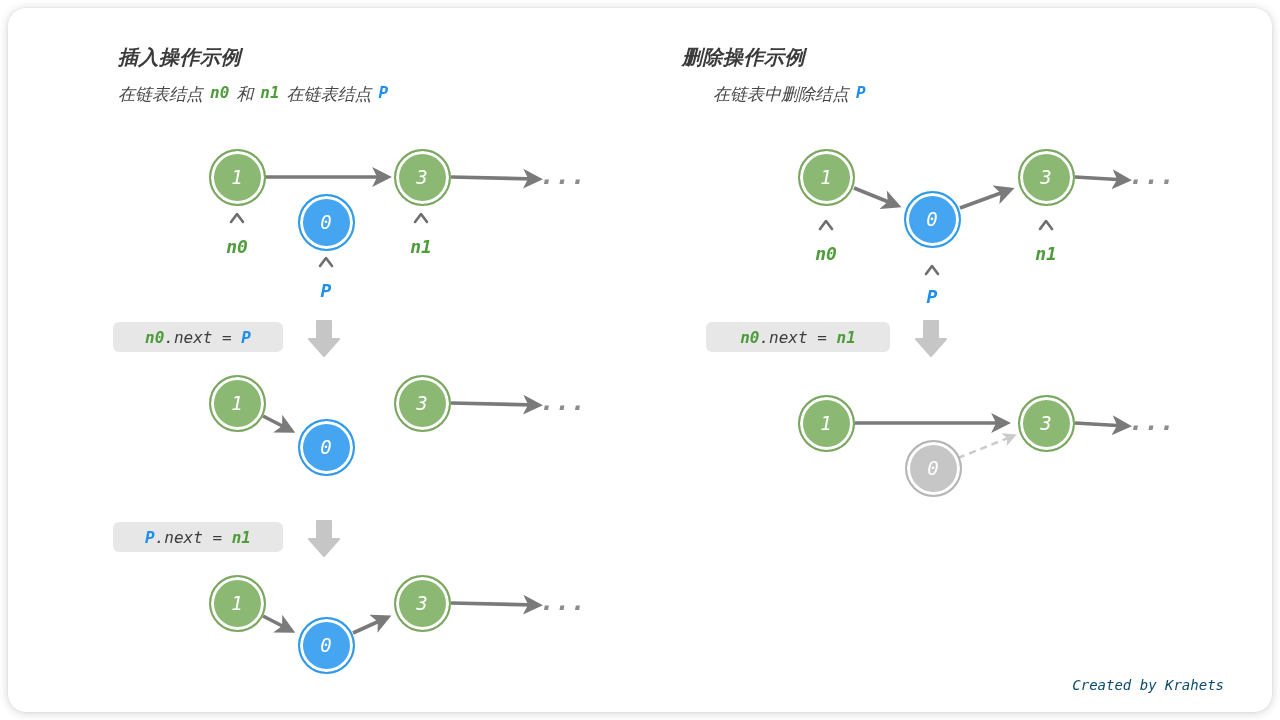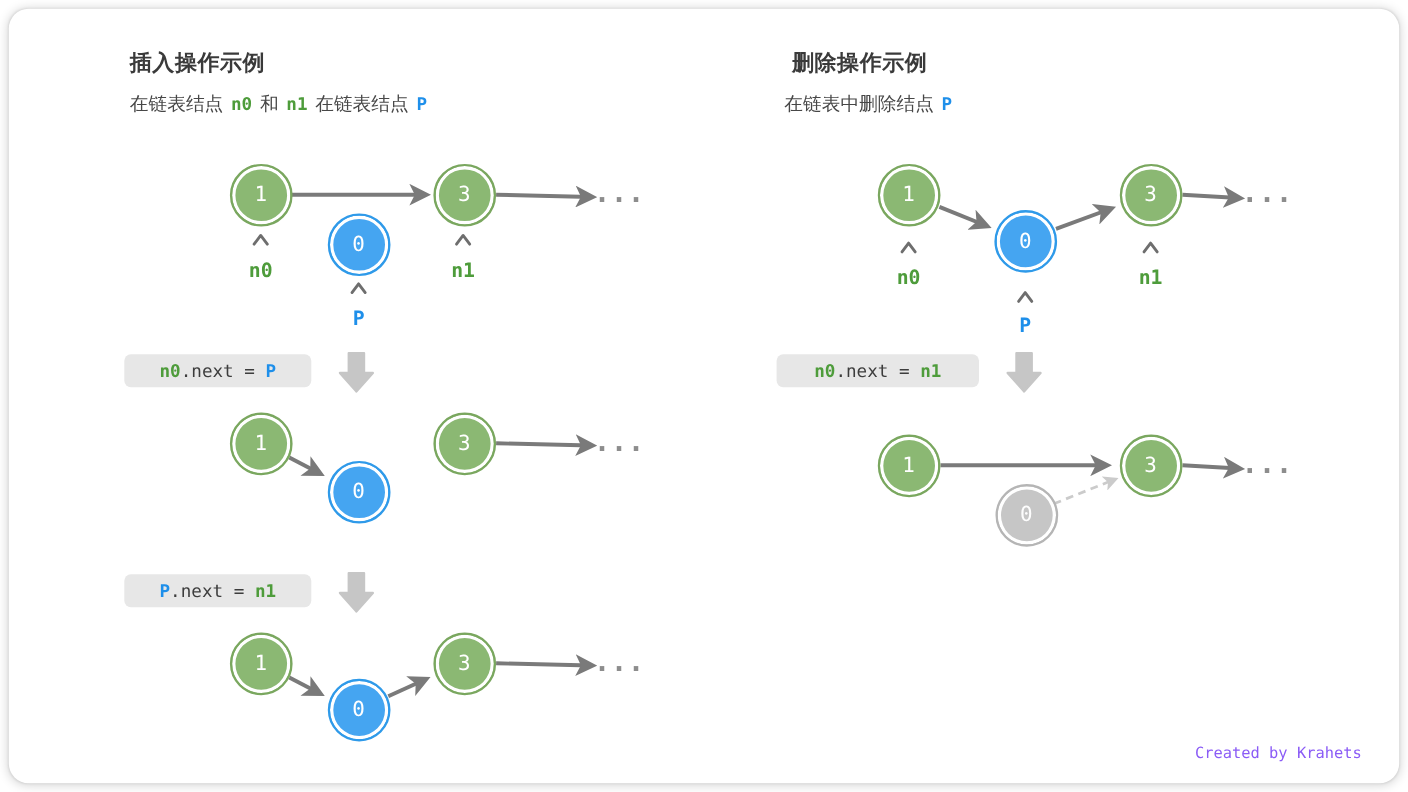--- a/index.html
+++ b/index.html
@@ -1,21 +1,21 @@
 <!DOCTYPE html>
 <html><head>
 <meta charset="utf-8">
 <style>
   html,body{margin:0;padding:0;background:#ffffff;font-family:"Liberation Sans",sans-serif;}
-  .stage{position:relative;width:1280px;height:720px;overflow:hidden;}
+  .stage{position:relative;width:1280px;height:720px;overflow:hidden;font-style:italic;}
   .card{position:absolute;left:8px;top:8px;right:8px;bottom:8px;background:#fff;border-radius:18px;
         box-shadow:0 1px 10px rgba(0,0,0,0.18),0 0 2px rgba(0,0,0,0.08);}
   .layer{position:absolute;left:0;top:0;width:1280px;height:720px;pointer-events:none;}
   .title{position:absolute;font-size:20px;font-weight:700;color:#3a3a3a;letter-spacing:0.5px;}
-  .subtitle{position:absolute;font-size:17px;color:#474747;display:flex;align-items:center;white-space:pre;}
+  .subtitle{position:absolute;font-size:17px;color:#474747;display:flex;align-items:flex-start;white-space:pre;}
   .subtitle .tok{font-family:"DejaVu Sans Mono",monospace;font-weight:bold;font-size:16px;margin:0 7px;}
   .green-t{color:#4e9c3b;}
   .blue-t{color:#1e8fea;}
   .node{position:absolute;width:57px;height:57px;border-radius:50%;box-sizing:border-box;
         display:flex;align-items:center;justify-content:center;color:#fff;
         font-family:"DejaVu Sans Mono",monospace;font-size:19px;font-weight:500;
         box-shadow:inset 0 0 0 3px #fff;}
   .node.green{background:#8bb873;border:2.5px solid #7aa75f;}
   .node.blue{background:#45a5f1;border:2.5px solid #2f9ae9;}
   .node.gray{background:#c6c6c6;border:2.5px solid #b5b5b5;}
@@ -23,22 +23,22 @@
   .ptr-label{position:absolute;transform:translate(-50%,-50%);
              font-family:"DejaVu Sans Mono",monospace;font-weight:bold;font-size:18px;}
   .ellipsis{position:absolute;transform:translate(-50%,-66%);
             font-family:"DejaVu Sans Mono",monospace;font-weight:bold;font-size:25px;
             color:#8d8d8d;letter-spacing:0.5px;}
   .badge{position:absolute;height:30px;border-radius:6px;background:#e7e7e7;
          display:flex;align-items:center;justify-content:center;white-space:pre;
          font-family:"DejaVu Sans Mono",monospace;font-size:16px;color:#3d3d3d;}
   .badge .tok-g{color:#4e9c3b;font-weight:bold;}
   .badge .tok-b{color:#1e8fea;font-weight:bold;}
-  .footer{position:absolute;right:42px;top:677px;
-          font-family:"DejaVu Sans Mono",monospace;font-size:14px;color:#8b5cf6;}
+  .footer{position:absolute;right:56px;top:677px;
+          font-family:"DejaVu Sans Mono",monospace;font-size:14px;color:#0c4a6e;}
 </style>
 </head>
 <body>
 
 <div class="stage">
   <div class="card"></div>
 
   <svg class="layer" viewBox="0 0 1280 720">
     <defs>
       <marker id="ah" viewBox="0 0 10 10" refX="7" refY="5" markerWidth="5.5" markerHeight="5.5" orient="auto">
@@ -103,21 +103,21 @@
 
   <div class="badge" style="left:113px;top:522px;width:170px">
     <span class="tok-b">P</span><span>.next = </span><span class="tok-g">n1</span>
   </div>
 
   <div class="node green" style="left:208.5px;top:574.5px">1</div>
   <div class="node blue" style="left:297.5px;top:616.5px">0</div>
   <div class="node green" style="left:393.5px;top:574.5px">3</div>
   <div class="ellipsis" style="left:563px;top:606px">...</div>
 
-  <div class="title" style="left:720px;top:44px">删除操作示例</div>
+  <div class="title" style="left:682px;top:44px">删除操作示例</div>
   <div class="subtitle" style="left:713px;top:83px">
     <span>在链表中删除结点</span><span class="tok blue-t">P</span>
   </div>
 
   <div class="node green" style="left:797.5px;top:148.5px">1</div>
   <div class="node blue" style="left:903.5px;top:190.5px">0</div>
   <div class="node green" style="left:1017.5px;top:148.5px">3</div>
   <div class="ellipsis" style="left:1152px;top:180px">...</div>
   <div class="ptr-label green-t" style="left:826px;top:253px">n0</div>
   <div class="ptr-label blue-t" style="left:932px;top:296px">P</div>

